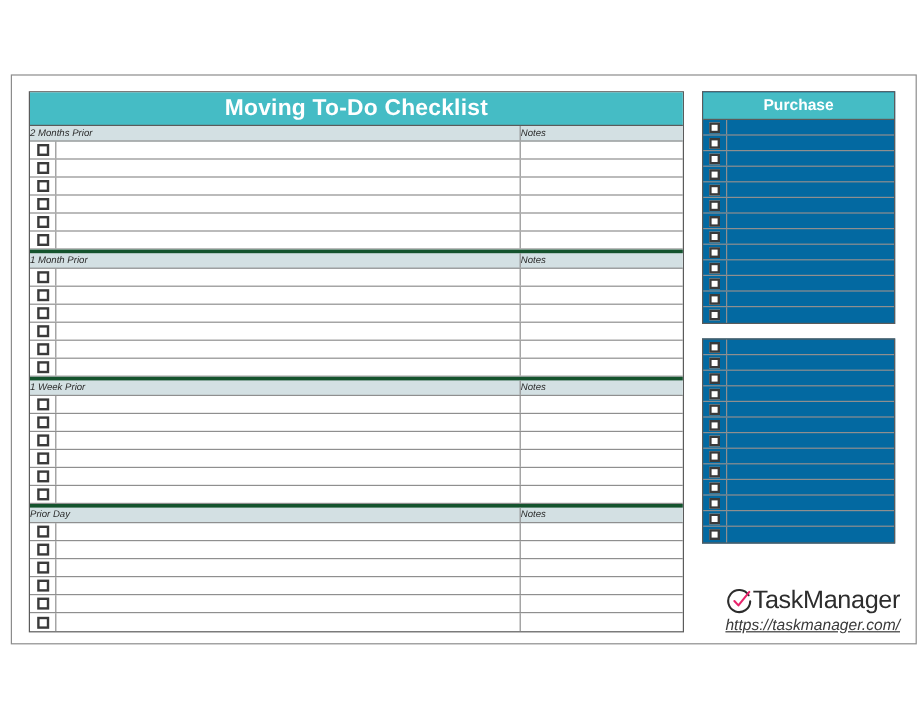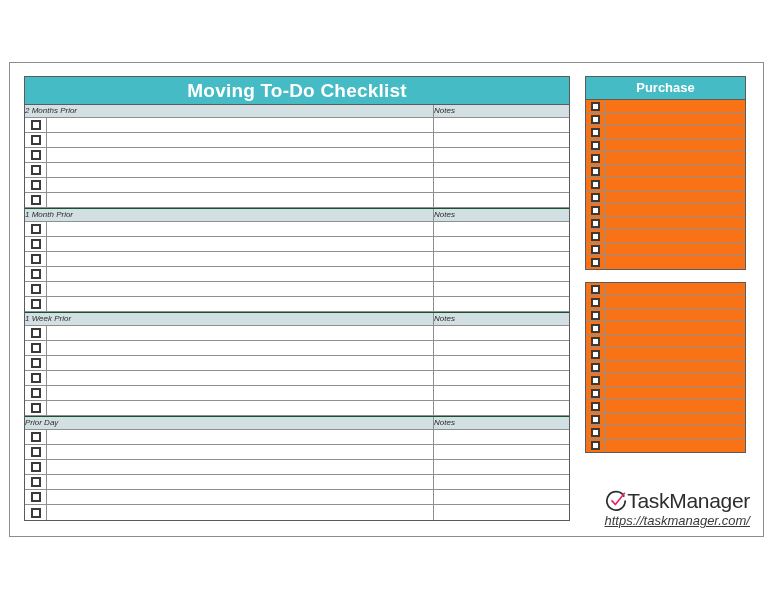--- a/index.html
+++ b/index.html
@@ -48,21 +48,21 @@
     height: 27px;
     line-height: 27px;
     border-bottom: 1px solid #5b5b5b;
   }
 
   .sec-head {
     display: flex;
     background: #D3E0E3;
     height: 12px;
     border-bottom: 1px solid #8f8f8f;
-    border-top: 1px solid #14532d;
+    border-top: 3px solid #14532d;
   }
   .sec-head.first { border-top: none; }
   .sec-head .sec-title,
   .sec-head .sec-notes {
     font-size: 8px;
     font-style: italic;
     color: #2b2b2b;
     line-height: 12px;
     padding-left: 0;
     box-sizing: border-box;
@@ -110,21 +110,21 @@
     box-sizing: border-box;
     flex: none;
   }
 
   
   .side-panel {
     position: absolute;
     width: 161px;
     border: 1px solid #5b5b5b;
     box-sizing: border-box;
-    background: #f97316;
+    background: #0369a1;
   }
   #purchase-panel { left: 575px; top: 13px; }
   #other-panel    { left: 575px; top: 219px; }
 
   .panel-head {
     background: #45BCC5;
     color: #ffffff;
     text-align: center;
     font-size: 13px;
     font-weight: bold;

